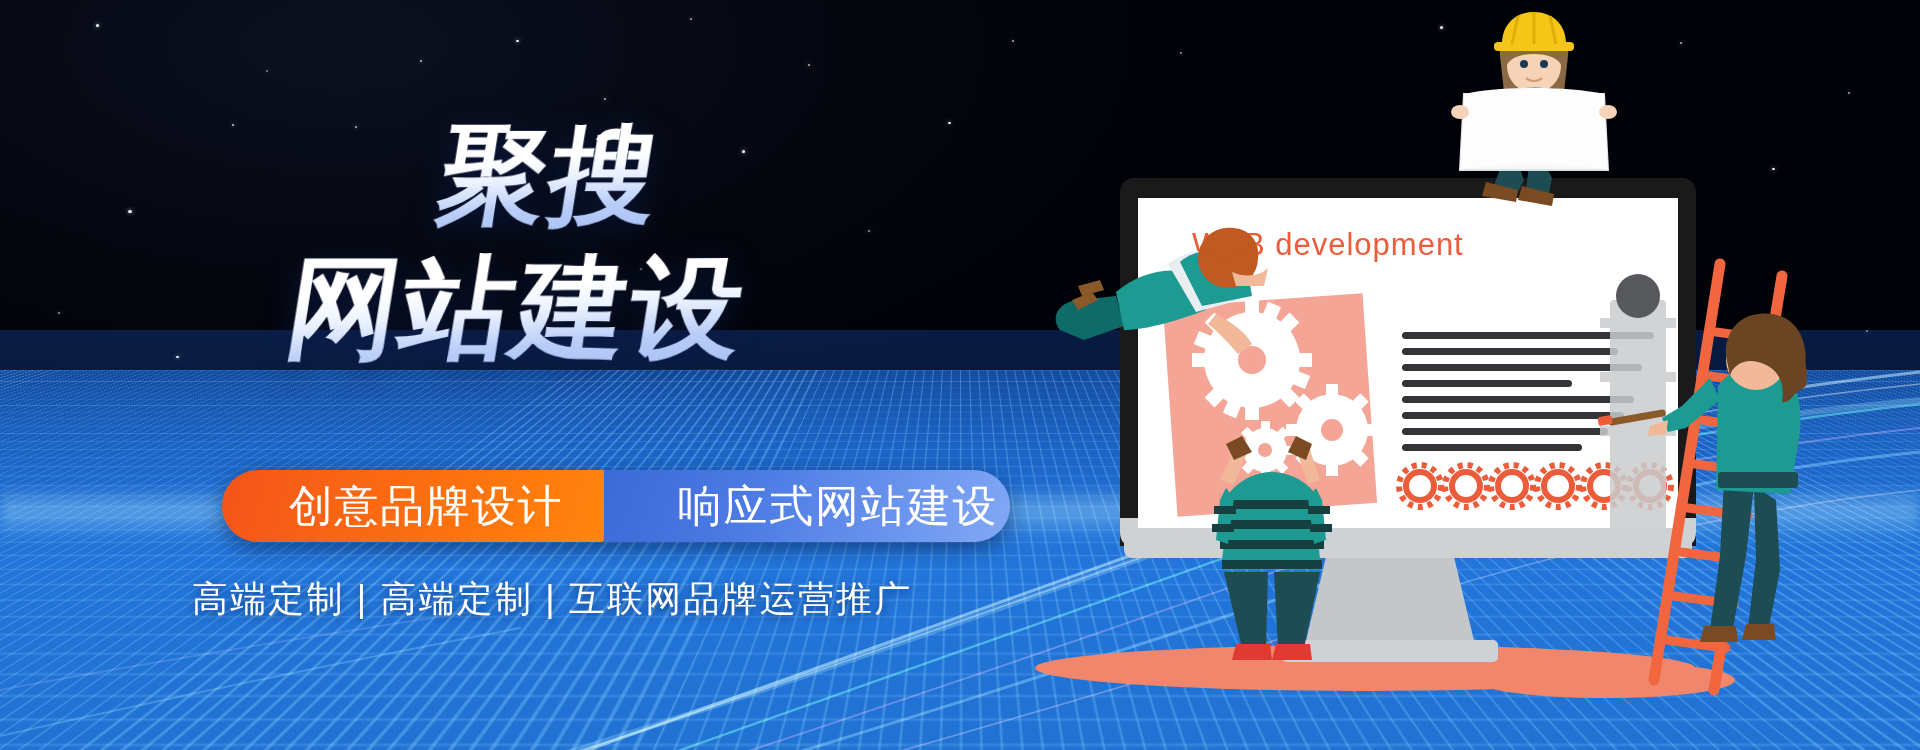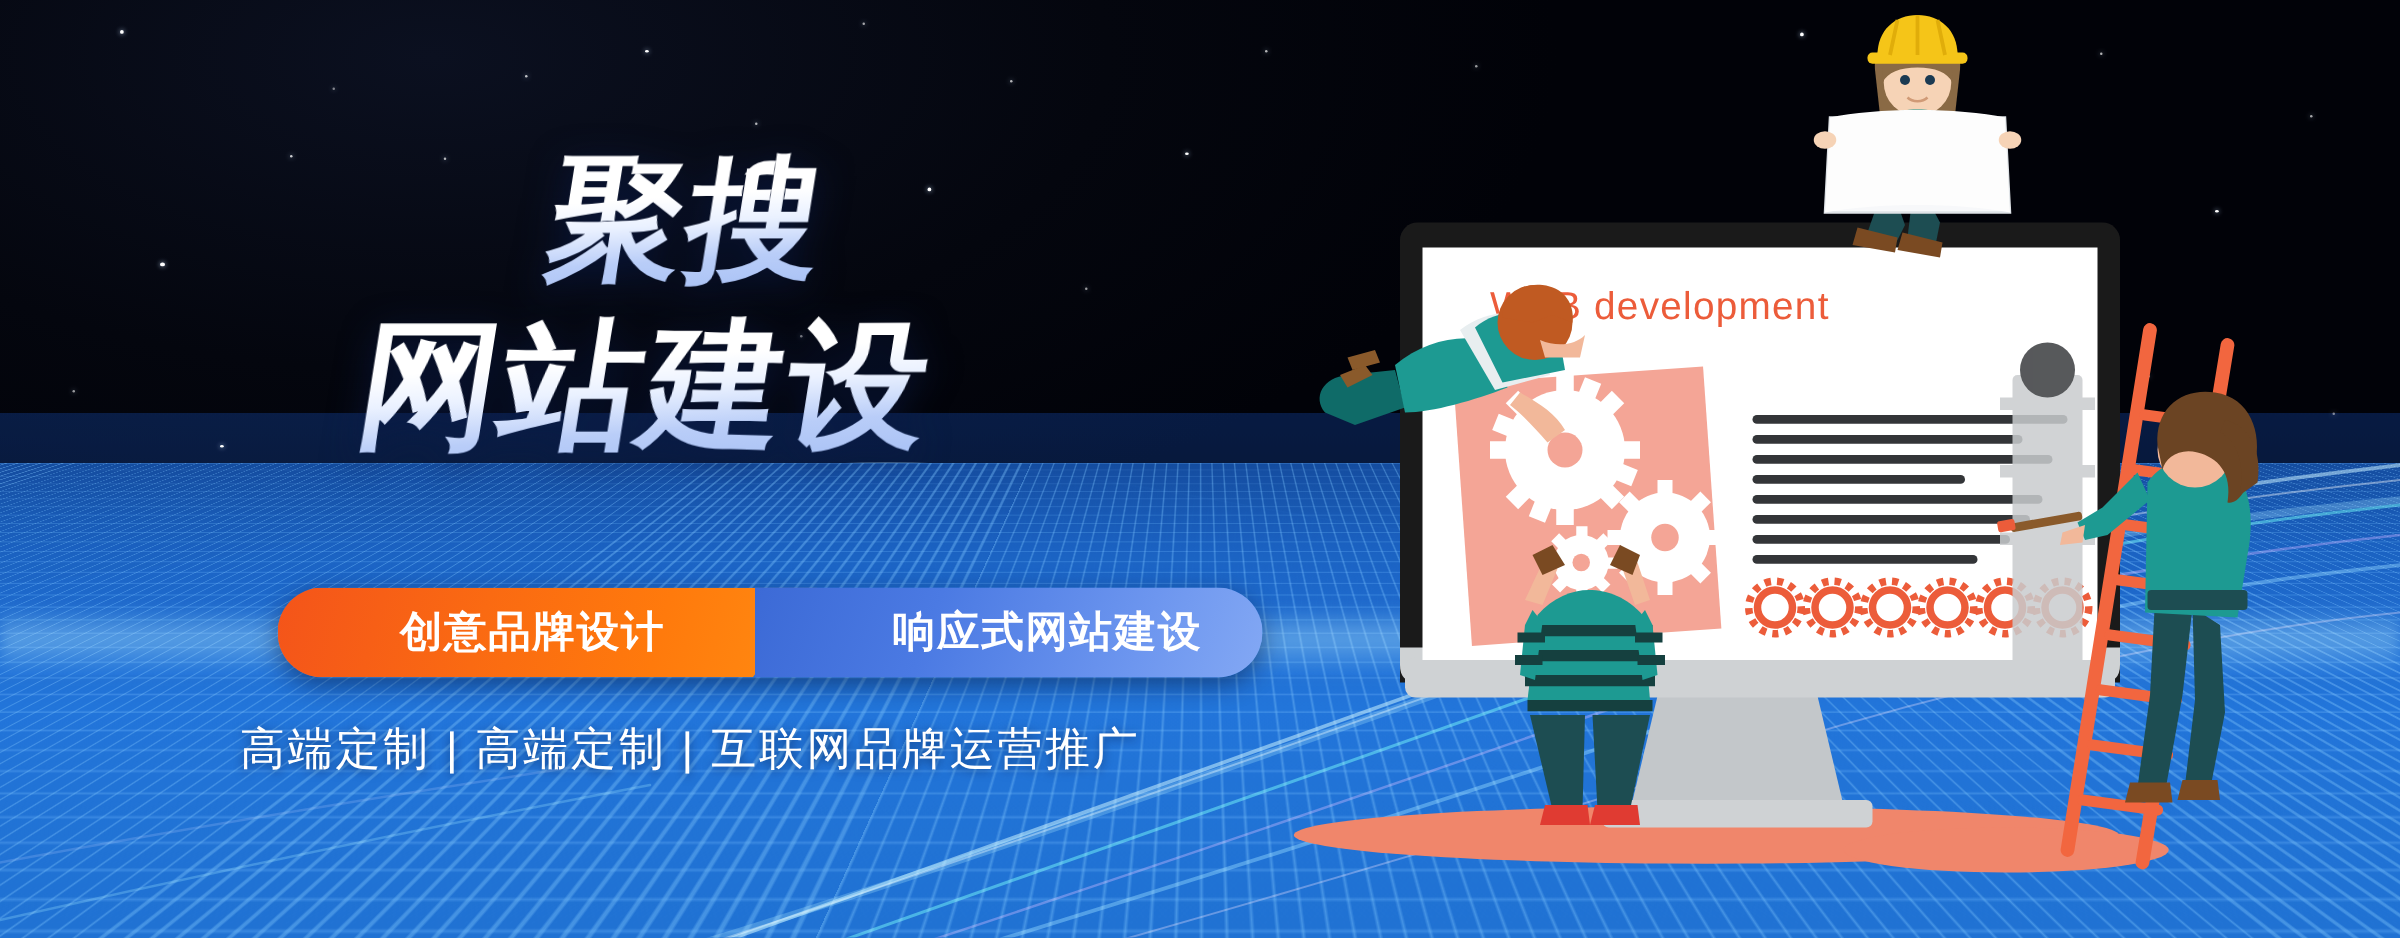--- a/index.html
+++ b/index.html
@@ -81,21 +81,21 @@
     width:788px;height:72px;
     border-radius:36px;
     overflow:hidden;
     box-shadow:0 6px 20px rgba(2,12,40,.45);
     display:flex;
   }
   .pill-seg{
     position:relative;
     display:flex;align-items:center;justify-content:center;
     color:#ffffff;
-    font-size:34px;font-weight:700;letter-spacing:.04em;
+    font-size:44px;font-weight:400;letter-spacing:.04em;
     white-space:nowrap;
   }
   .pill-left{
     width:408px;
     background:linear-gradient(105deg,#f4541a 0%, #fa6a12 38%, #ff7a0c 70%, #ff8c12 100%);
     clip-path:polygon(0 0, 100% 0, 88% 100%, 0 100%);
     padding-right:24px;
   }
   .pill-right{
     flex:1;

